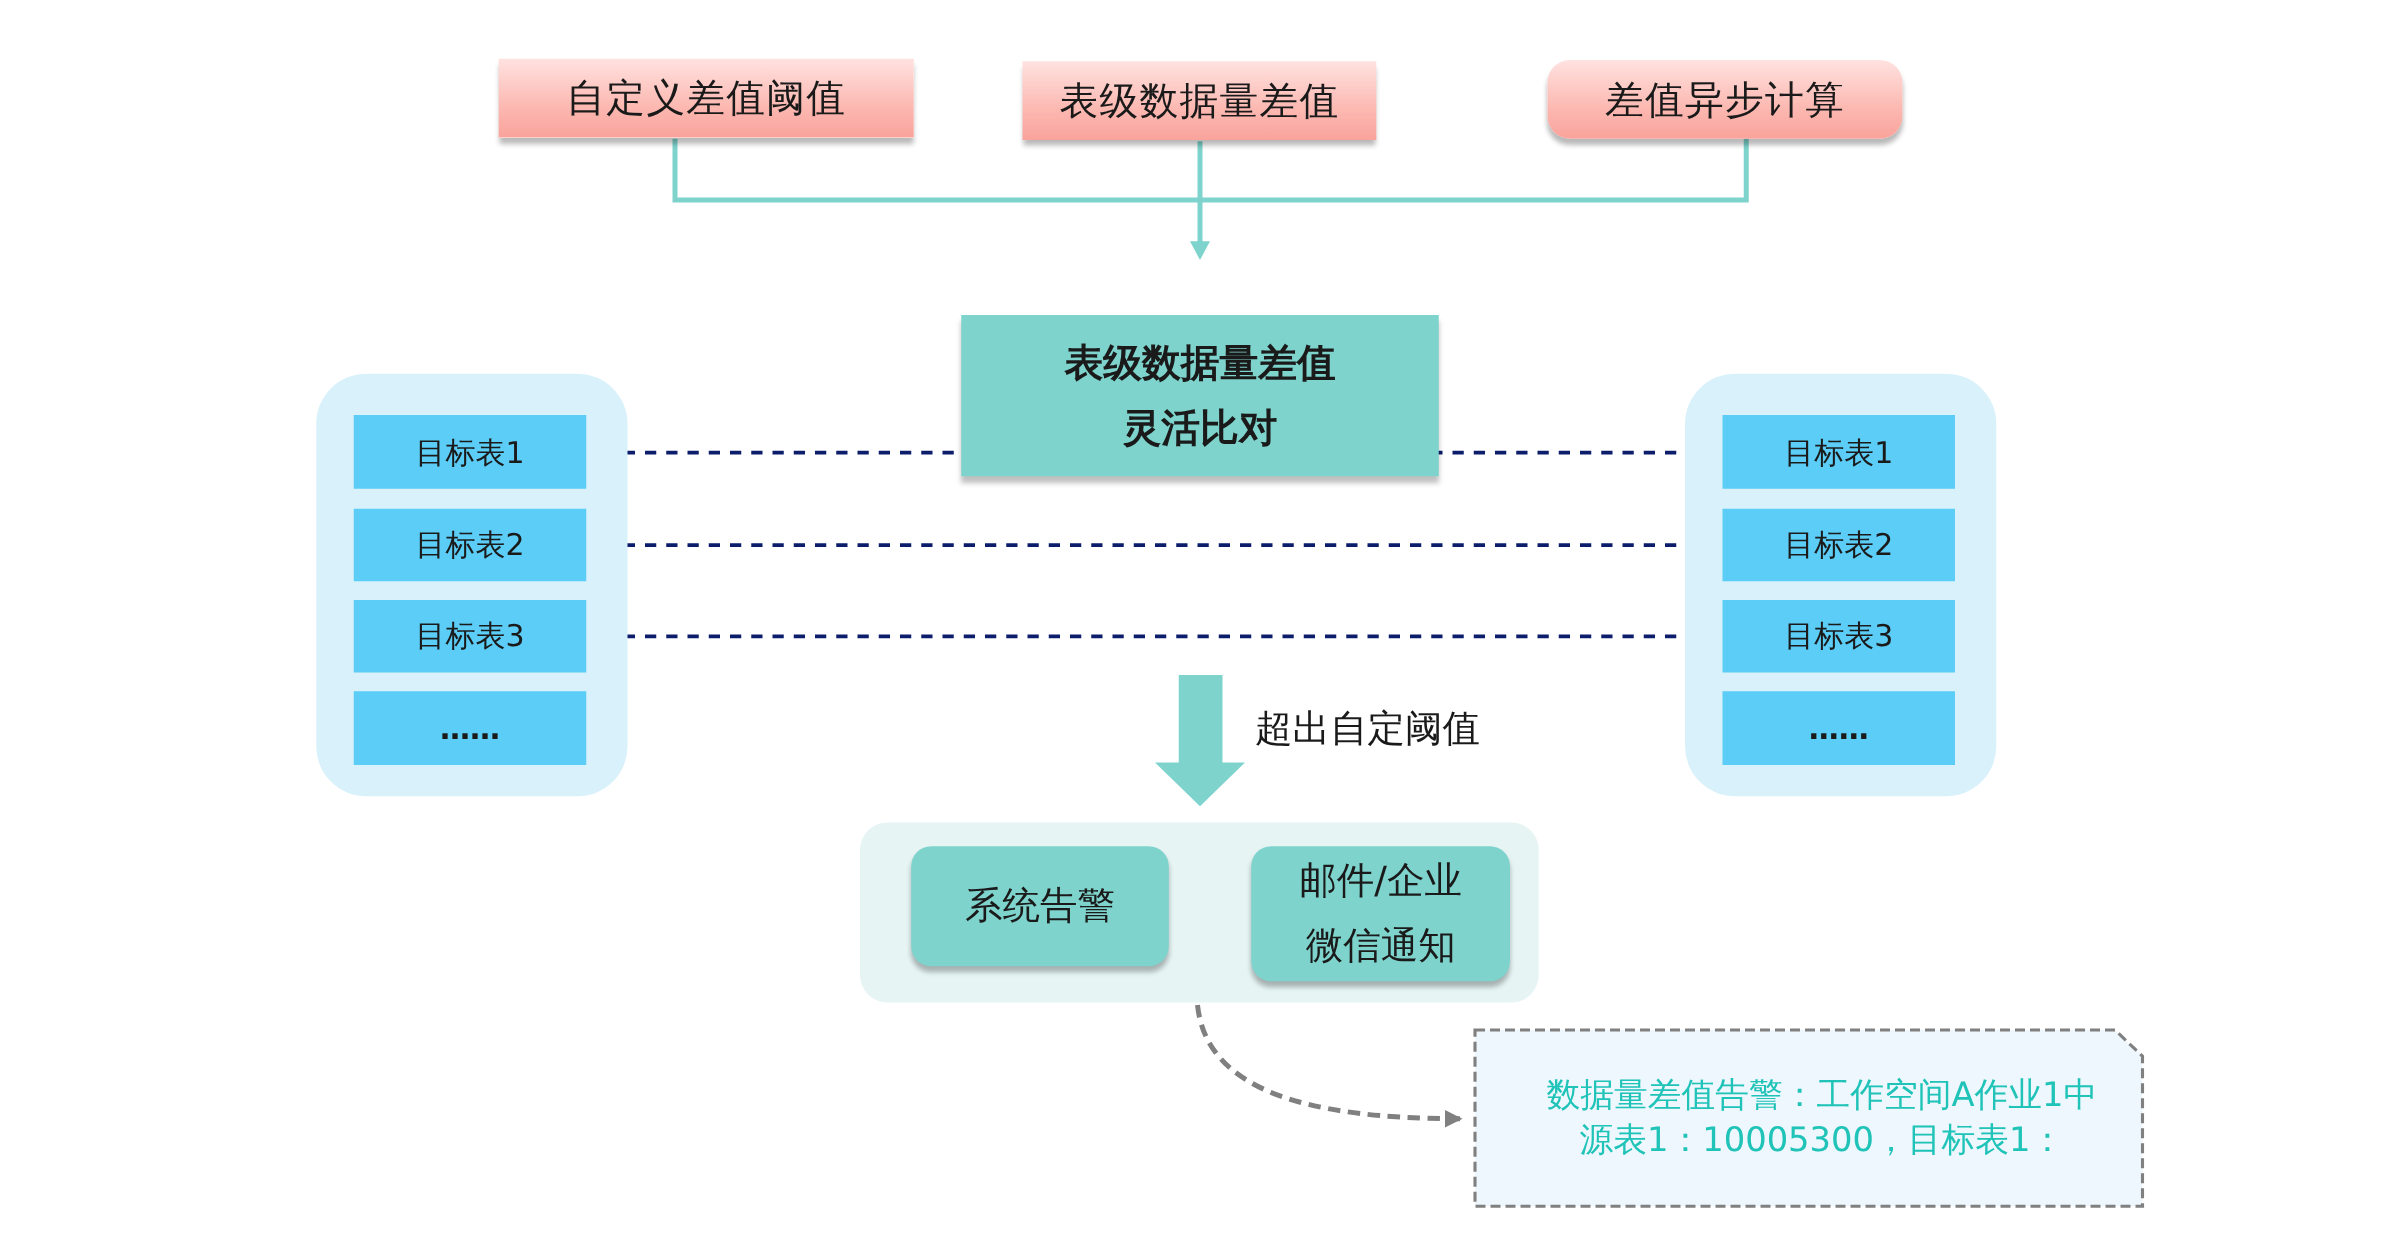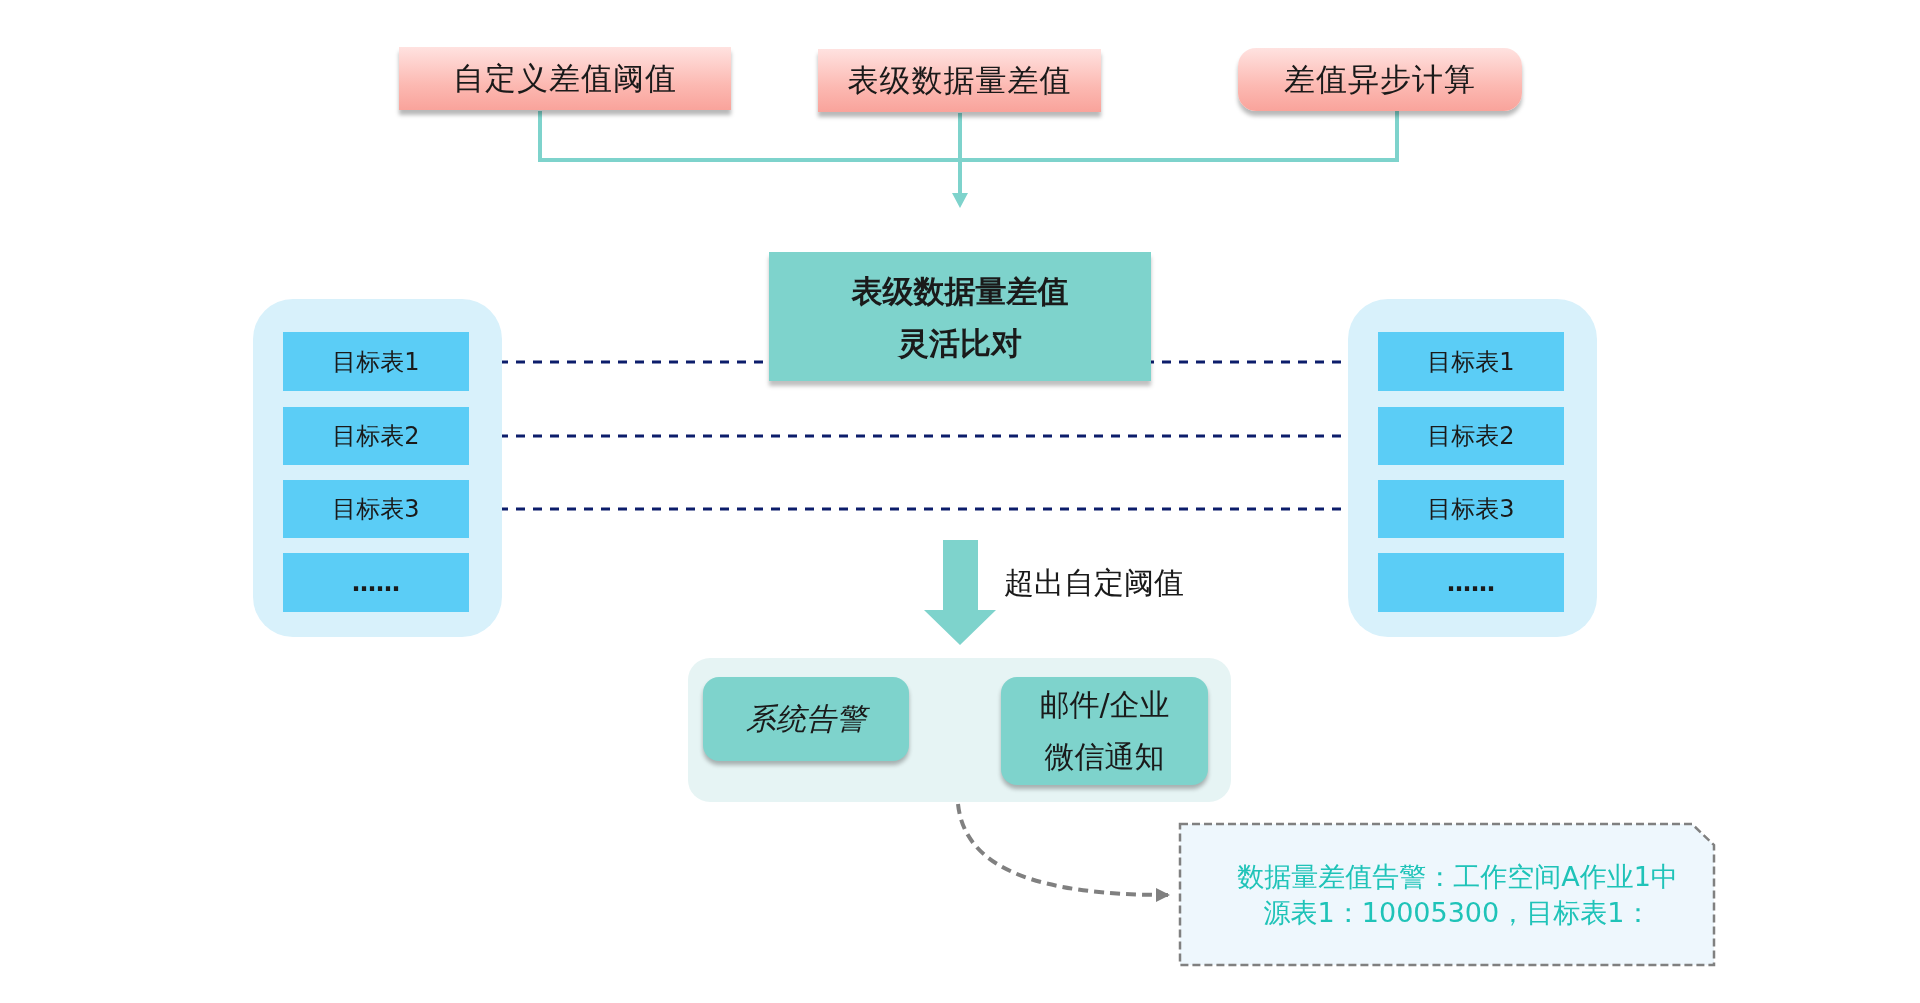--- a/index.html
+++ b/index.html
@@ -119,21 +119,21 @@
 <div class="abs tbl" style="left:1378px;top:480px;width:186px;height:58px;">
     <span>目标表3</span>
   </div>
 <div class="abs tbl" style="left:1378px;top:553px;width:186px;height:59px;font-weight:bold;">
     <span>……</span>
   </div>
 
 <div class="abs exceed-label" style="left:1004px;top:563px;">超出自定阈值</div>
 
 <div class="abs alert-wrap" style="left:688px;top:658px;width:543px;height:144px;"></div>
-<div class="abs alert-box" style="left:703px;top:677px;width:206px;height:84px;font-style:italic;">
+<div class="abs alert-box" style="left:729px;top:677px;width:206px;height:96px;">
   <span>系统告警</span>
 </div>
 <div class="abs alert-box" style="left:1001px;top:677px;width:207px;height:108px;">
   <span>邮件/企业</span>
   <span>微信通知</span>
 </div>
 
 <div class="abs notice-text" style="left:1180px;top:830px;width:534px;height:130px;">
   <span>数据量差值告警：工作空间A作业1中</span>
   <span>源表1：10005300，目标表1：</span>

